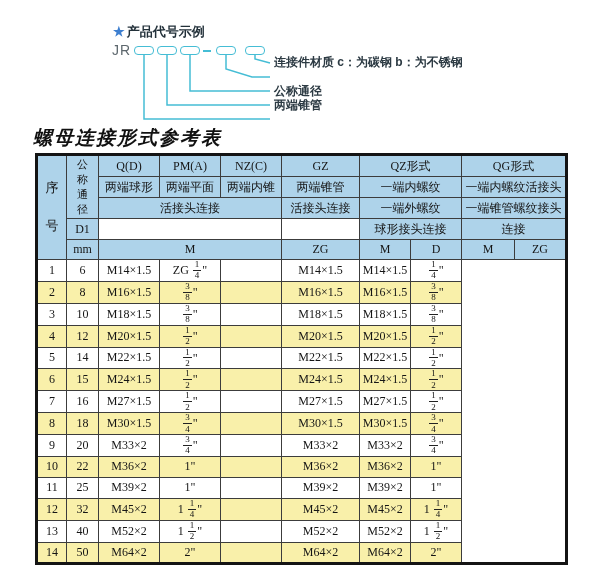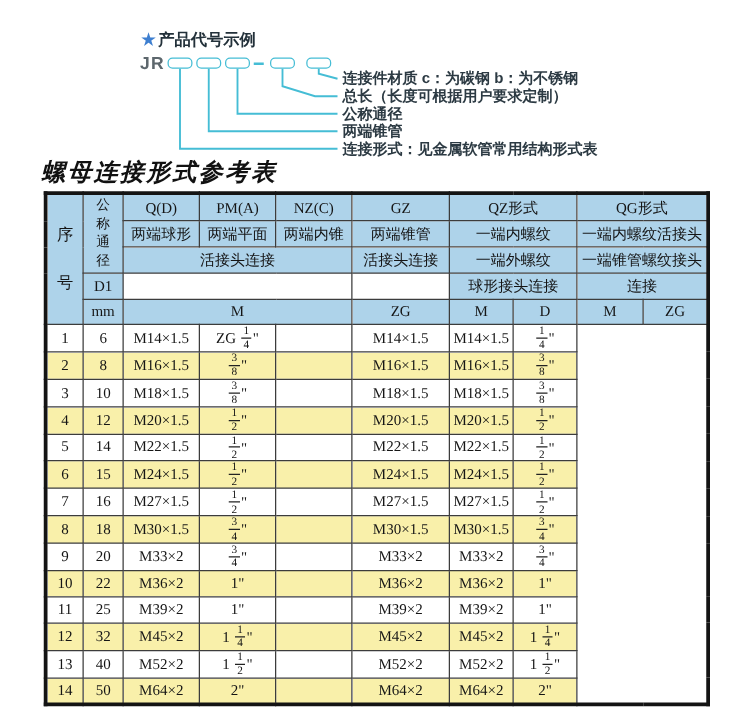--- a/index.html
+++ b/index.html
@@ -2,21 +2,21 @@
 <html style="--accent: #45bdd5; --star: #3e7fd0; --header-bg: #aed3ea; --row-alt-bg: #f9f0aa; --row-bg: #ffffff;"><head>
 <meta charset="utf-8">
 <style>
   html,body{margin:0;padding:0;background:#fff;}
   #page{position:relative;width:600px;height:567px;background:#ffffff;overflow:hidden;
         font-family:"Liberation Sans",sans-serif;}
 
   
   .diag-title{position:absolute;left:113px;top:23px;font-size:13px;font-weight:bold;color:#23313a;}
   .diag-title .star{color:var(--star,#3e7fd0);margin-right:2px;}
-  .jr{position:absolute;left:112px;top:42px;font-size:14px;font-weight:bold;color:#5d676d;letter-spacing:1px;}
+  .jr{position:absolute;left:112px;top:42px;font-size:14px;font-weight:normal;color:#5d676d;letter-spacing:1px;}
   .code-box{position:absolute;top:46px;width:20px;height:9px;border:1.5px solid var(--accent,#45bdd5);
             border-radius:4px;background:#fff;box-sizing:border-box;}
   .code-dash{position:absolute;top:50px;left:203px;width:8px;height:2px;background:var(--accent,#45bdd5);}
   .diag-label{position:absolute;left:274px;height:13px;line-height:13px;font-size:12px;
               font-weight:bold;color:#2c3a43;white-space:nowrap;text-align:right;}
   svg.lines{position:absolute;left:0;top:0;pointer-events:none;}
 
   
   .tbl-title{position:absolute;left:33px;top:125px;font-family:"Liberation Serif",serif;
              font-style:italic;font-weight:bold;font-size:19px;color:#111;letter-spacing:2px;}
@@ -59,24 +59,22 @@
 
   <svg class="lines" width="600" height="140">
     <polyline points="255,55 255,59 270,63" fill="none" stroke="var(--accent,#45bdd5)" stroke-width="1.5"></polyline>
     <polyline points="226,55 226,69 252,77 270,77" fill="none" stroke="var(--accent,#45bdd5)" stroke-width="1.5"></polyline>
     <polyline points="190,55 190,91 270,91" fill="none" stroke="var(--accent,#45bdd5)" stroke-width="1.5"></polyline>
     <polyline points="167,55 167,105 270,105" fill="none" stroke="var(--accent,#45bdd5)" stroke-width="1.5"></polyline>
     <polyline points="144,55 144,119 270,119" fill="none" stroke="var(--accent,#45bdd5)" stroke-width="1.5"></polyline>
   </svg>
 
   <div class="diag-label" style="top:56px">连接件材质  c：为碳钢  b：为不锈钢</div>
-  <div class="diag-label" style="top:71px">总长（长度可根据用户要求定制）</div>
   <div class="diag-label" style="top:85px">公称通径</div>
   <div class="diag-label" style="top:99px">两端锥管</div>
-  <div class="diag-label" style="top:113px">连接形式：见金属软管常用结构形式表</div>
 
   <div class="tbl-title">螺母连接形式参考表</div>
 
   <table class="ref">
     <colgroup>
       <col style="width:30px">
         <col style="width:32px">
       <col style="width:61px">
         <col style="width:61px">
         <col style="width:61px">

